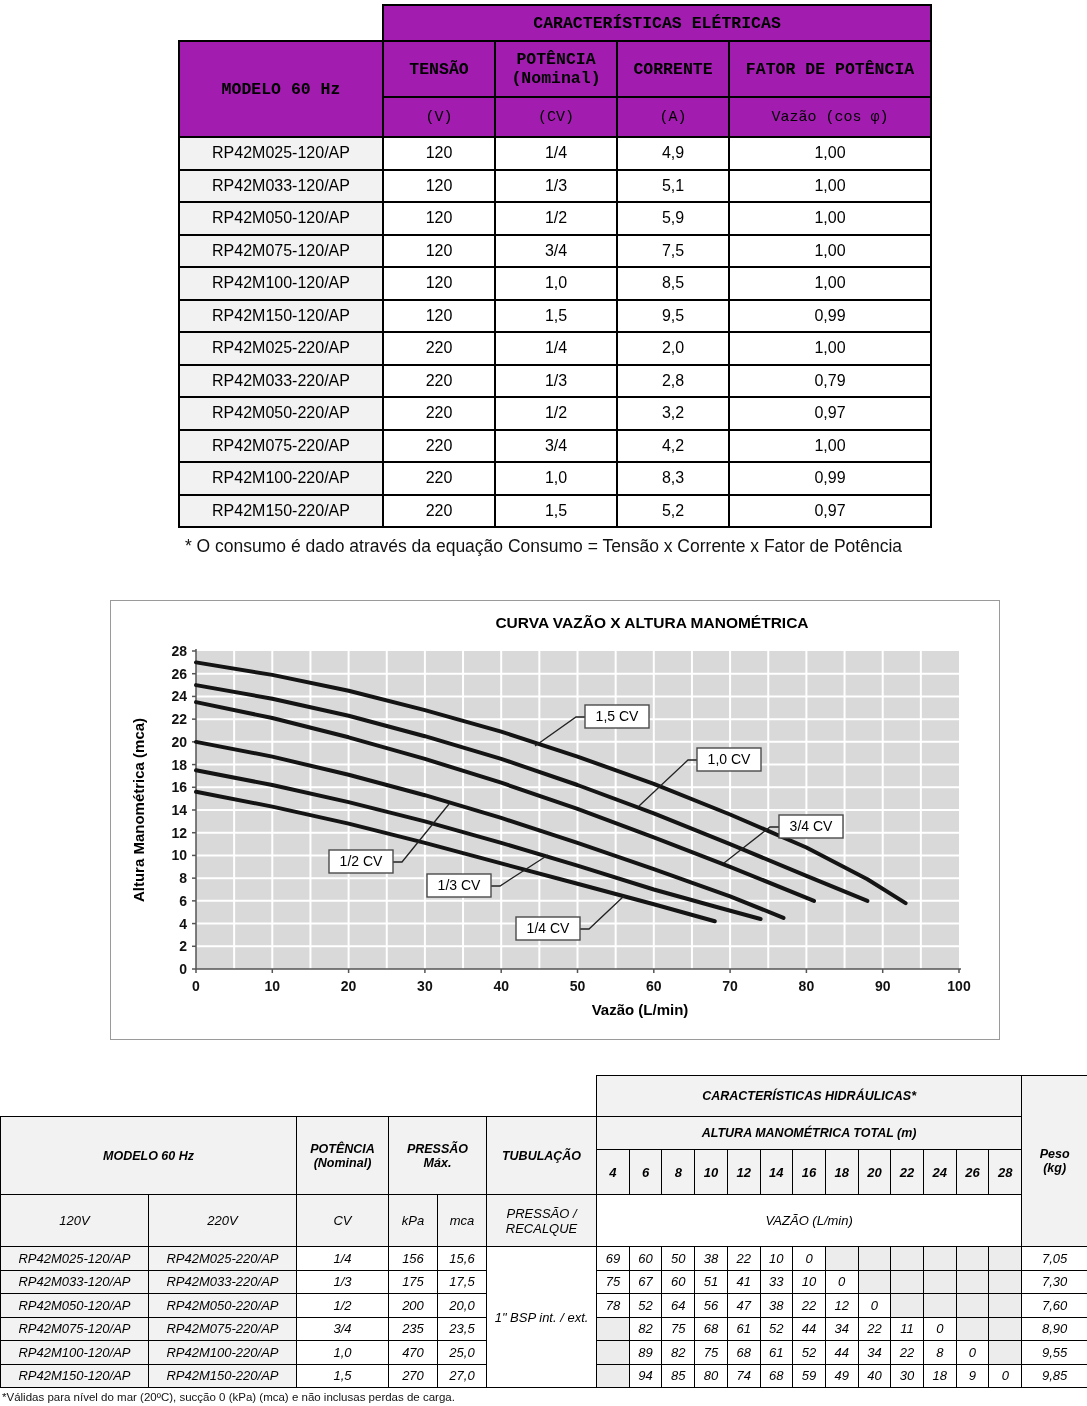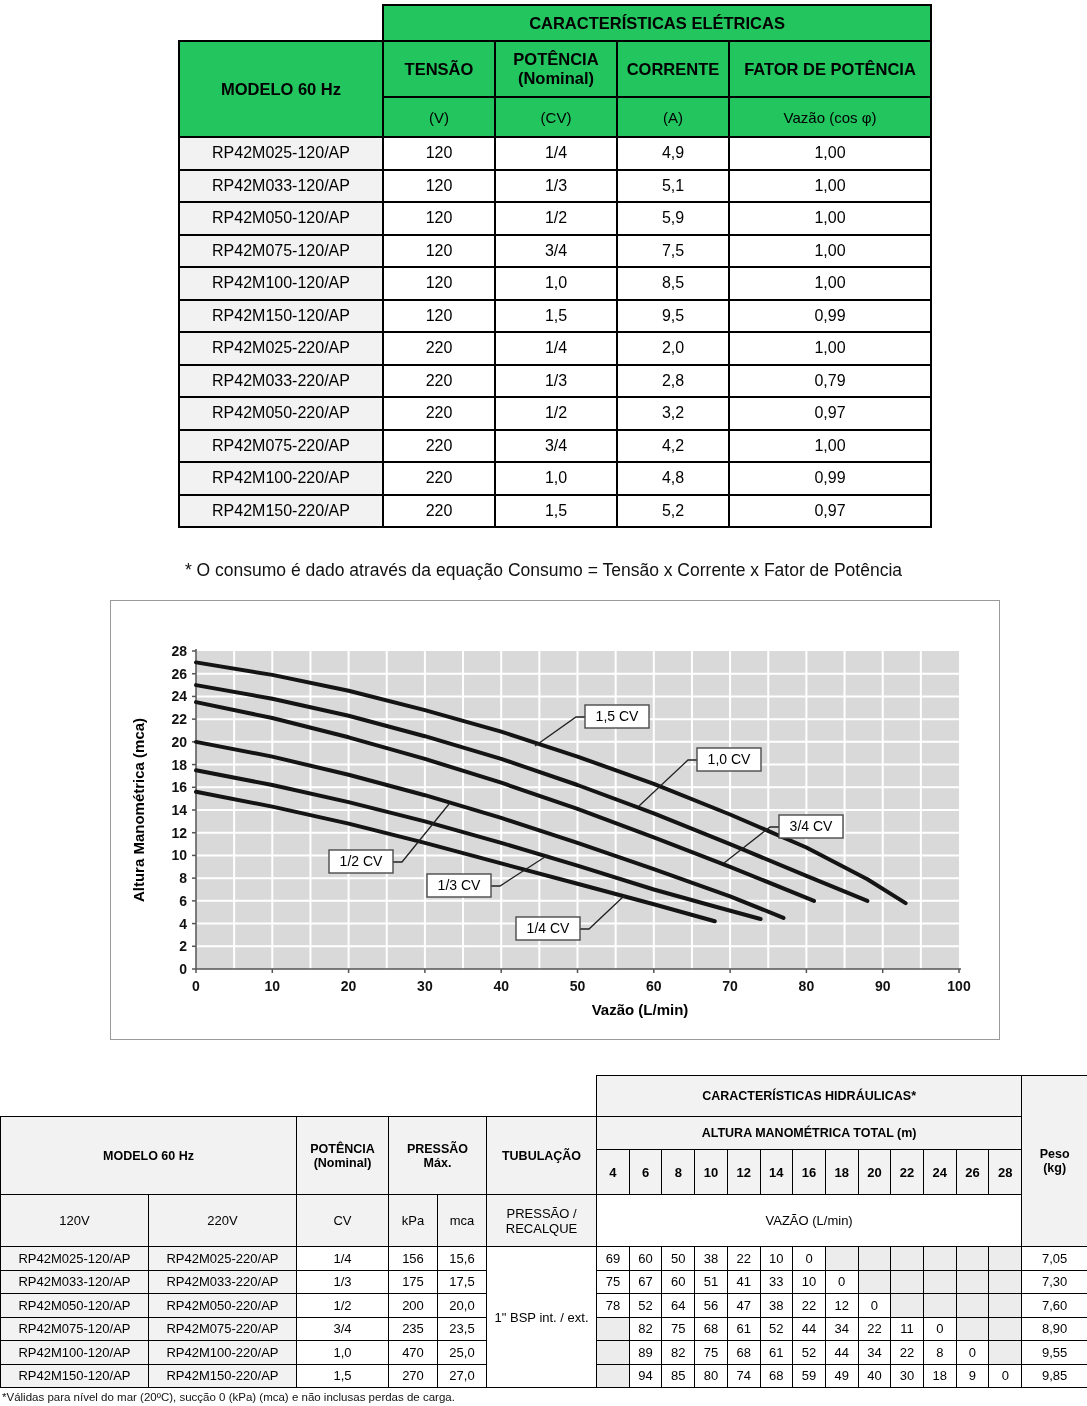--- a/index.html
+++ b/index.html
@@ -6,46 +6,46 @@
   body{
     position:relative;width:1087px;height:1406px;background:#fff;color:#000;
     font-family:"Liberation Sans", sans-serif;overflow:hidden;
   }
   table{border-collapse:collapse;table-layout:fixed;}
   .pre{white-space:pre-line;}
 
   
   .t1{position:absolute;left:178px;top:4px;width:752px;}
   .t1 th,.t1 td{border:2px solid #000;text-align:center;vertical-align:middle;padding:0 2px;}
-  .t1 th{background:#22c55e;font-weight:bold;font-size:16.5px;}
+  .t1 th{background:#a21caf;font-weight:bold;font-size:16.5px;font-family:Liberation Mono, monospace;}
   .t1 td{font-size:16px;background:#fff;}
   .t1 td.model{background:#f2f2f2;}
   .t1 .noborder{border:none;background:#fff;}
   .t1 tr.h1 th{height:34px;}
   .t1 tr.h2 th{height:54px;}
   .t1 tr.units th{height:38px;font-weight:normal;font-size:15px;}
   .t1 tr.data td{height:30.5px;}
 
-  .note1{position:absolute;left:0;top:560px;width:1087px;text-align:center;
+  .note1{position:absolute;left:0;top:536px;width:1087px;text-align:center;
          font-size:17.5px;color:#111;}
 
   
   .chart{position:absolute;left:110px;top:600px;width:888px;height:438px;
          border:1px solid #9a9a9a;background:#fff;}
   .chart svg{position:absolute;left:0;top:0;}
   .chart-title{position:absolute;top:13px;left:0;right:0;text-align:center;
                padding-left:194px;font-weight:bold;font-size:15.5px;white-space:nowrap;}
   .ylabel{position:absolute;left:27px;top:209px;
           transform:translate(-50%,-50%) rotate(-90deg);
           font-weight:bold;font-size:15px;white-space:nowrap;}
   .xlabel{position:absolute;top:400px;left:0;right:0;text-align:center;
           padding-left:170px;font-weight:bold;font-size:15px;}
 
   
-  .t2{position:absolute;left:0;top:1075px;width:1087px;}
+  .t2{position:absolute;left:0;top:1075px;width:1087px;font-style:italic;}
   .t2 th,.t2 td{border:1.5px solid #000;text-align:center;vertical-align:middle;
                 padding:0 1px;font-size:13px;}
   .t2 th{background:#f2f2f2;font-weight:bold;font-size:12.5px;}
   .t2 th.plain{font-weight:normal;font-size:13px;}
   .t2 th.white{background:#fff;}
   .t2 .noborder{border:none;background:#fff;}
   .t2 tr.r1 th{height:40px;}
   .t2 tr.r2 th{height:32px;}
   .t2 tr.r3 th{height:44px;font-size:13px;}
   .t2 tr.r4 th{height:51px;}
@@ -154,21 +154,21 @@
         <td class="model">RP42M075-220/AP</td>
         <td>220</td>
         <td>3/4</td>
         <td>4,2</td>
         <td>1,00</td>
       </tr>
       <tr class="data">
         <td class="model">RP42M100-220/AP</td>
         <td>220</td>
         <td>1,0</td>
-        <td>4,8</td>
+        <td>8,3</td>
         <td>0,99</td>
       </tr>
       <tr class="data">
         <td class="model">RP42M150-220/AP</td>
         <td>220</td>
         <td>1,5</td>
         <td>5,2</td>
         <td>0,97</td>
       </tr>
     </tbody>
@@ -282,20 +282,21 @@
       <polyline points="282,261 291,261 338,203" fill="none" stroke="#222" stroke-width="1.3"></polyline>
       <rect x="218" y="249" width="64" height="23" fill="#fff" stroke="#4a4a4a" stroke-width="1.4"></rect>
       <text x="250" y="265" text-anchor="middle" font-size="14" fill="#000">1/2 CV</text>
       <polyline points="380,285 389,285 437,254" fill="none" stroke="#222" stroke-width="1.3"></polyline>
       <rect x="316" y="273" width="64" height="23" fill="#fff" stroke="#4a4a4a" stroke-width="1.4"></rect>
       <text x="348" y="289" text-anchor="middle" font-size="14" fill="#000">1/3 CV</text>
       <polyline points="469,328 478,328 513,295" fill="none" stroke="#222" stroke-width="1.3"></polyline>
       <rect x="405" y="316" width="64" height="23" fill="#fff" stroke="#4a4a4a" stroke-width="1.4"></rect>
       <text x="437" y="332" text-anchor="middle" font-size="14" fill="#000">1/4 CV</text>
     </svg>
+  <div class="chart-title">CURVA VAZÃO X ALTURA MANOMÉTRICA</div>
   <div class="ylabel">Altura Manométrica (mca)</div>
   <div class="xlabel">Vazão (L/min)</div>
 </div>
 
 <table class="t2">
   <colgroup>
     <col style="width:148px">
       <col style="width:148px">
       <col style="width:92px">
     <col style="width:49px">

